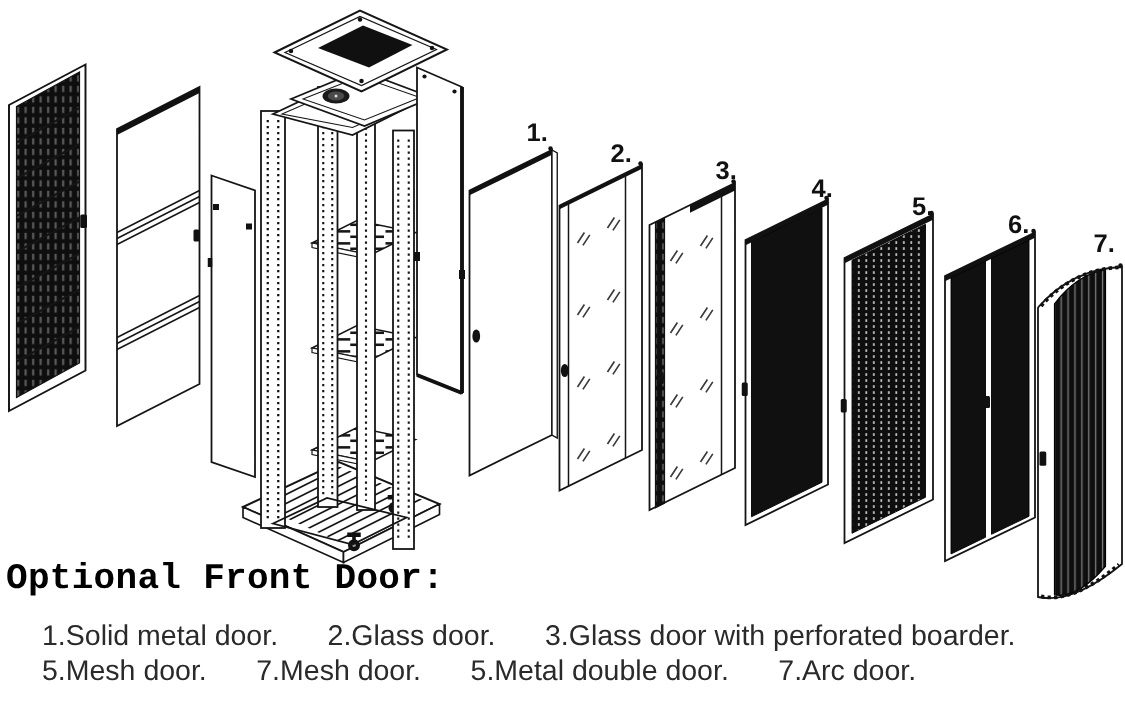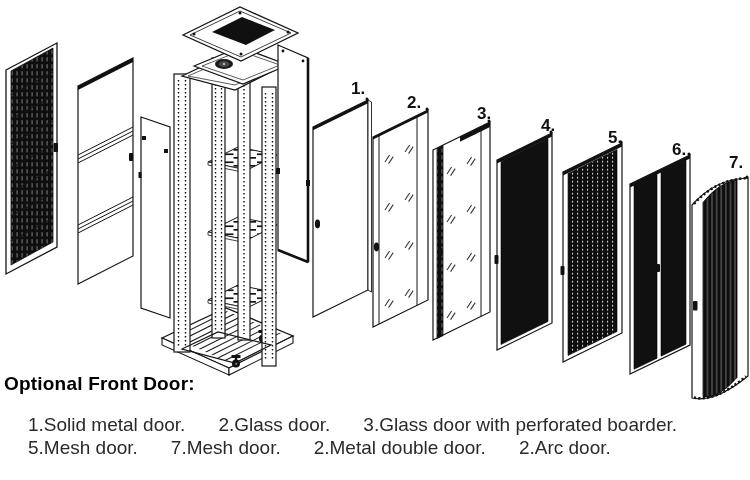--- a/index.html
+++ b/index.html
@@ -1,20 +1,20 @@
 <!DOCTYPE html>
 <html><head>
 <meta charset="utf-8">
 <style>
   html,body{margin:0;padding:0;background:#fff;}
   .screen{position:relative;width:750px;height:480px;background:#fff;overflow:hidden;
           font-family:"Liberation Sans", sans-serif;}
   .diagram{position:absolute;left:0;top:0;}
-  .heading{position:absolute;left:4px;top:373px;margin:0;font-size:19px;font-weight:bold;
-           color:#000;letter-spacing:.2px;}
+  .heading{position:absolute;left:4px;top:373px;margin:0;font-size:24px;font-weight:bold;
+           color:#000;letter-spacing:.2px;font-family:Liberation Mono, monospace;}
   .cap-line{position:absolute;left:28px;white-space:nowrap;font-size:19px;color:#2a2a2a;}
   .cap-line-1{top:414px;}
   .cap-line-2{top:437px;}
   .cap-item{display:inline-block;margin-right:33px;}
   .doorlabel{font:700 17px "Liberation Sans", sans-serif;fill:#111;}
   .ln{stroke:#151515;fill:none;}
 </style>
 </head>
 <body>
 
@@ -258,16 +258,16 @@
   <text class="doorlabel" x="672" y="155">6.</text>
   <text class="doorlabel" x="729" y="168">7.</text>
 </svg>
 
 <h1 class="heading">Optional Front Door:</h1>
 
 <div class="cap-line cap-line-1">
   <span class="cap-item">1.Solid metal door.</span><span class="cap-item">2.Glass door.</span><span class="cap-item">3.Glass door with perforated boarder.</span>
 </div>
 <div class="cap-line cap-line-2">
-  <span class="cap-item">5.Mesh door.</span><span class="cap-item">7.Mesh door.</span><span class="cap-item">2.Metal double door.</span><span class="cap-item">2.Arc door.</span>
+  <span class="cap-item">5.Mesh door.</span><span class="cap-item">7.Mesh door.</span><span class="cap-item">5.Metal double door.</span><span class="cap-item">7.Arc door.</span>
 </div>
 
 </div>
 
 </body></html>

